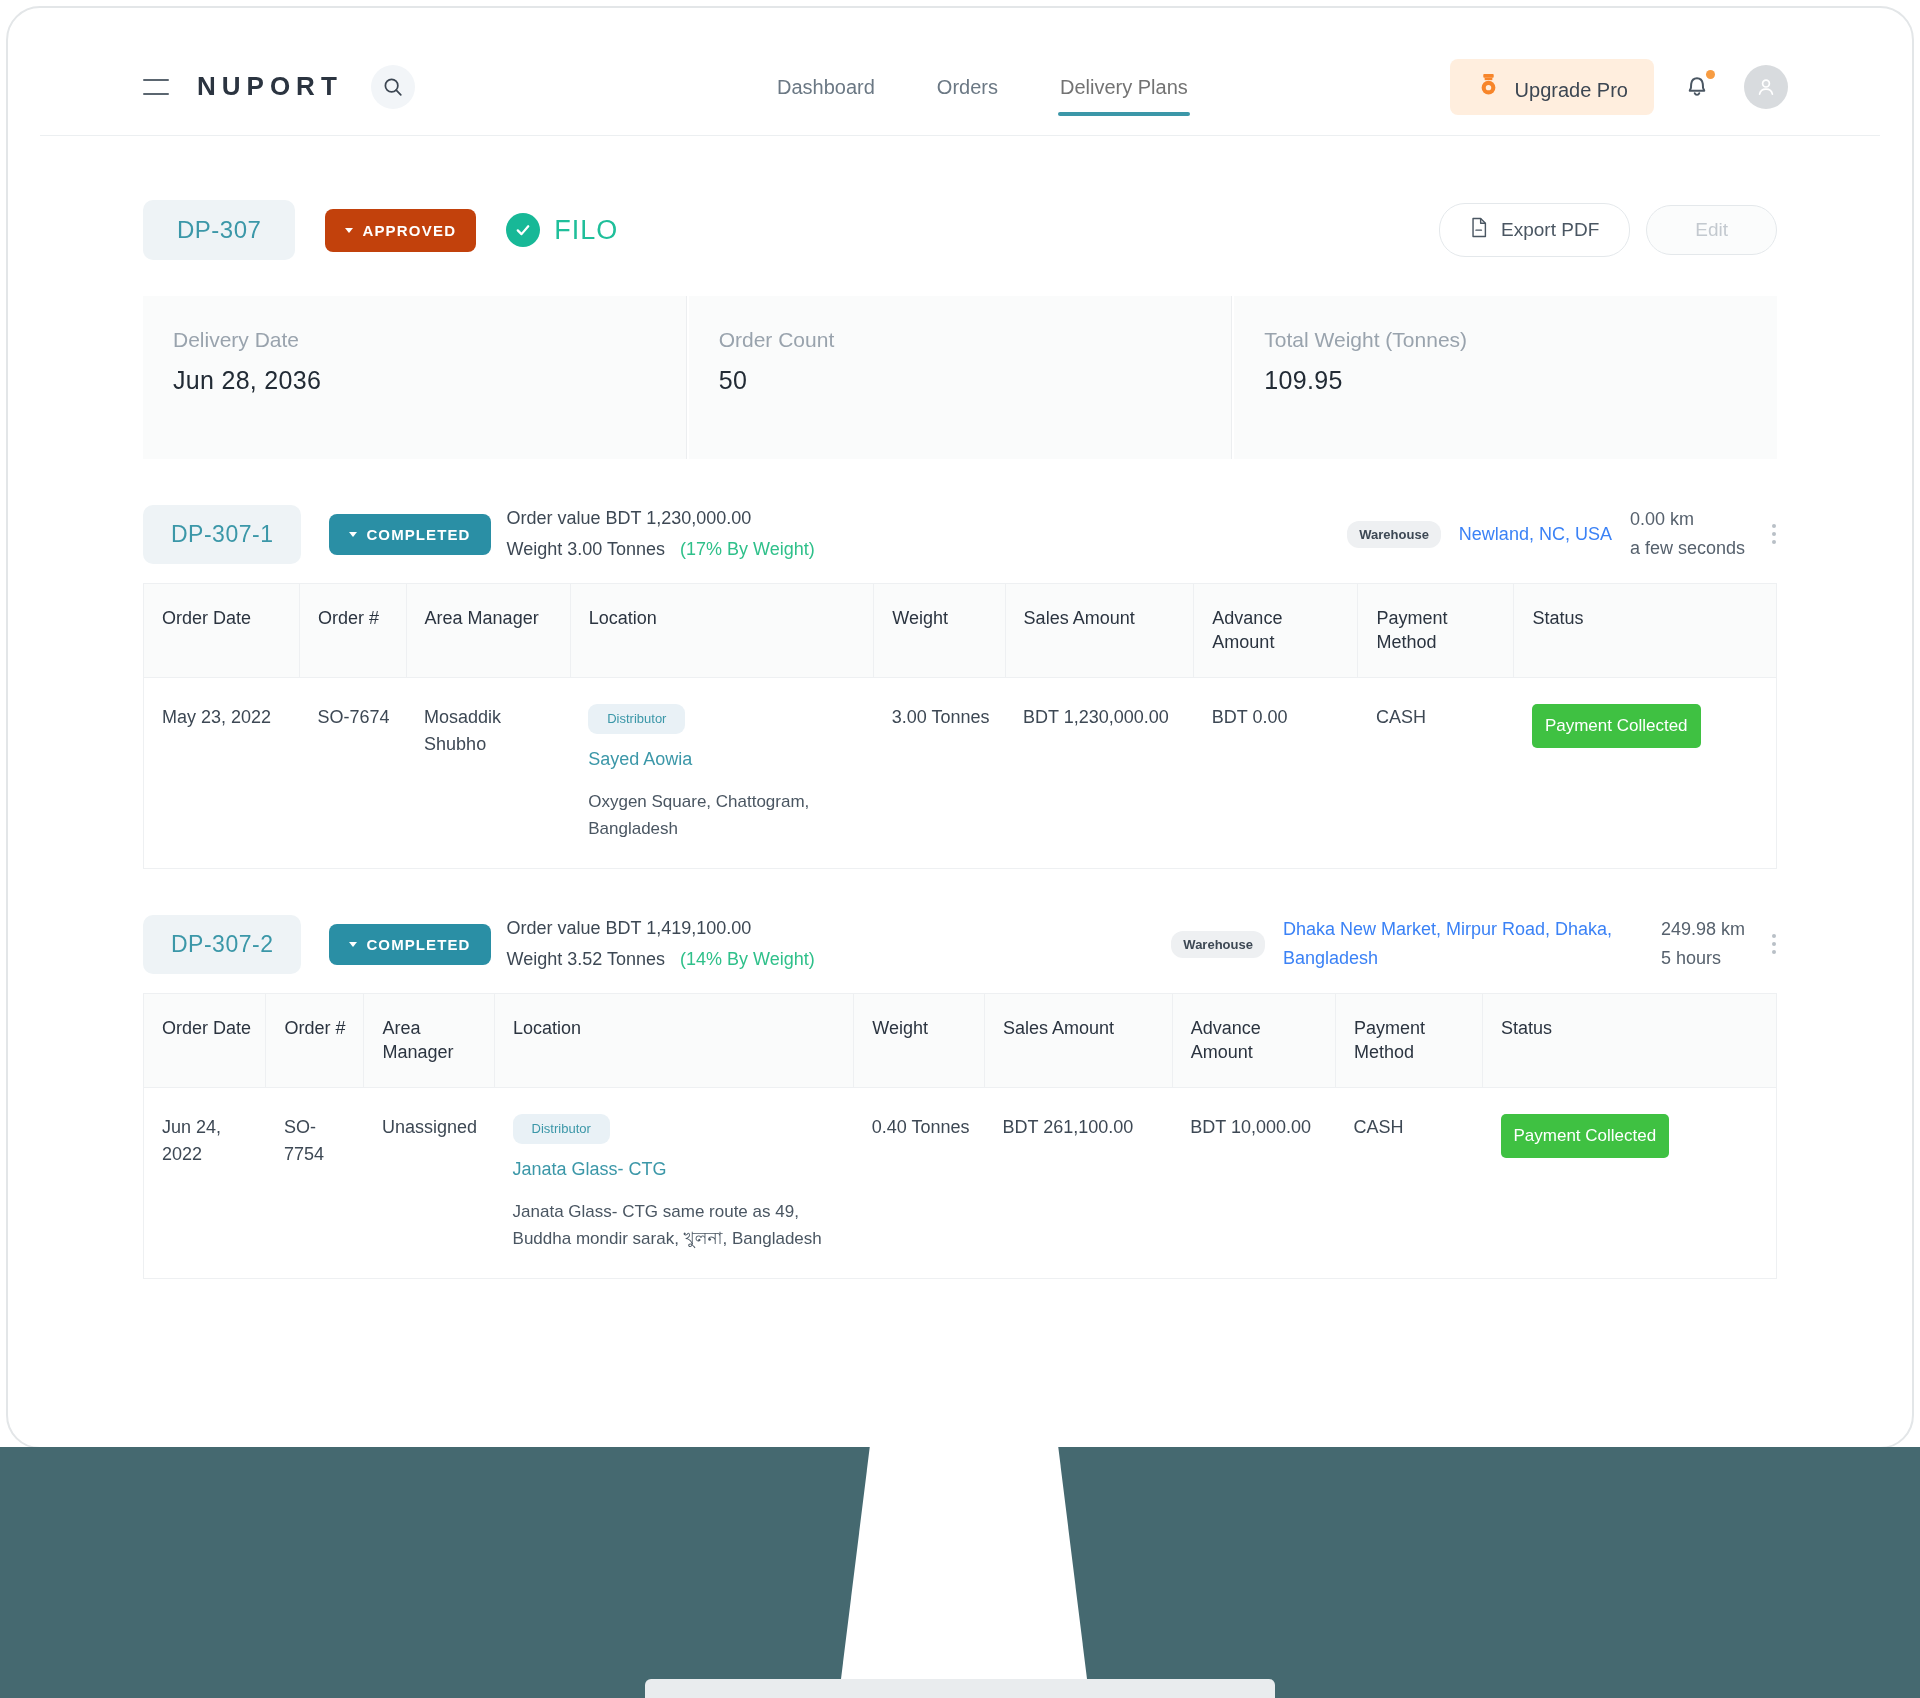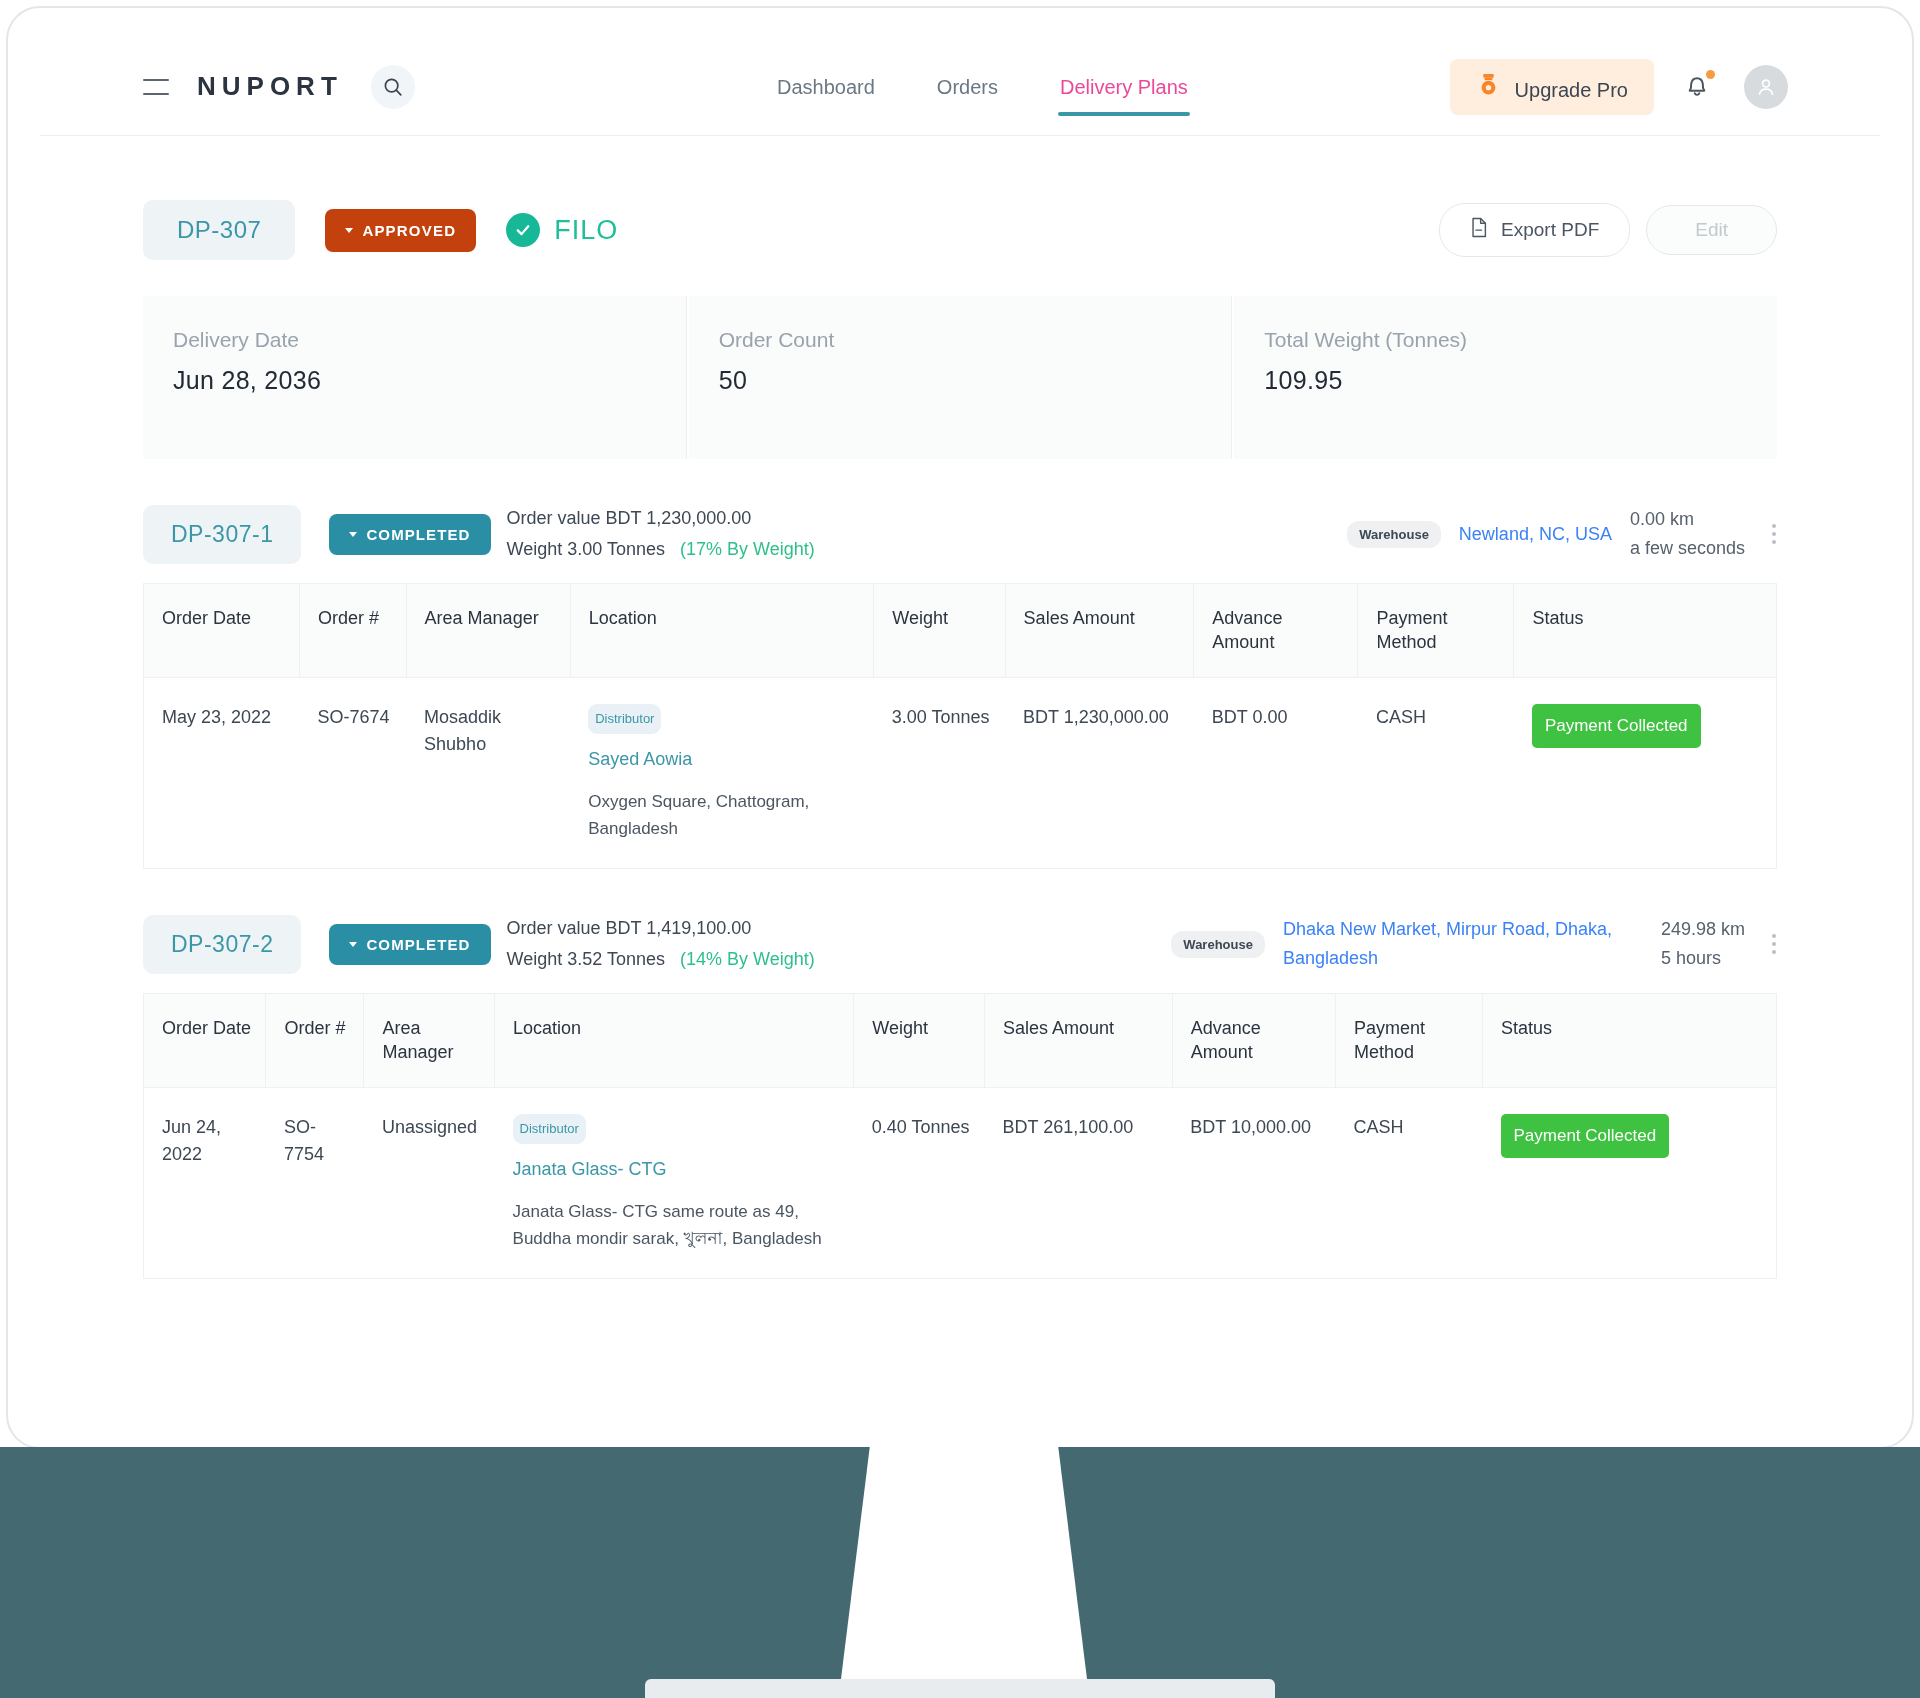--- a/index.html
+++ b/index.html
@@ -64,21 +64,21 @@
   }
   #nav-center {
     position: absolute; left: 735px; top: 0; height: 98px;
     display: flex; align-items: center; gap: 58px;
   }
   .nav-item {
     font-size: 20px; color: #6b7884; cursor: pointer;
     height: 98px; display: flex; align-items: center; position: relative;
     padding: 0 2px;
   }
-  .nav-item.active { color: #ec4899; }
+  .nav-item.active { color: #737373; }
   .nav-item.active::after {
     content: ""; position: absolute; left: 0; right: 0; bottom: 20px;
     height: 4px; background: #3b97a8; border-radius: 2px;
   }
   #nav-right {
     margin-left: auto; display: flex; align-items: center; gap: 28px; padding-right: 92px;
   }
   #upgrade-btn {
     display: flex; align-items: flex-end; gap: 14px;
     background: #ffeede; border: none; border-radius: 8px;
@@ -167,21 +167,21 @@
   }
   table.orders th:last-child { border-right: none; }
   table.orders td {
     padding: 26px 10px 26px 18px; font-size: 18px; color: #3d4854;
     vertical-align: top; line-height: 1.55; border-top: 1px solid #eef0f2;
   }
   .link { color: #3b97a8; }
   .muted { color: #b6bdc4; }
   .dist-chip {
     display: inline-block; background: #e9f1f6; color: #3b97a8;
-    font-size: 13px; padding: 5px 7px; border-radius: 9px; margin-bottom: 12px;
+    font-size: 13px; padding: 5px 19px; border-radius: 9px; margin-bottom: 12px;
   }
   .loc-name { color: #3b97a8; font-size: 18px; }
   .loc-addr { color: #4a5662; font-size: 17px; margin-top: 14px; line-height: 1.6; }
   .status-chip {
     display: inline-block; background: #3fc142; color: #ffffff;
     font-size: 17px; padding: 9px 13px; border-radius: 5px; white-space: nowrap;
   }
   .chev { display:inline-block; width:0; height:0; border-left:4px solid transparent; border-right:4px solid transparent; border-top:5px solid #ffffff; }
 </style>
 </head>

